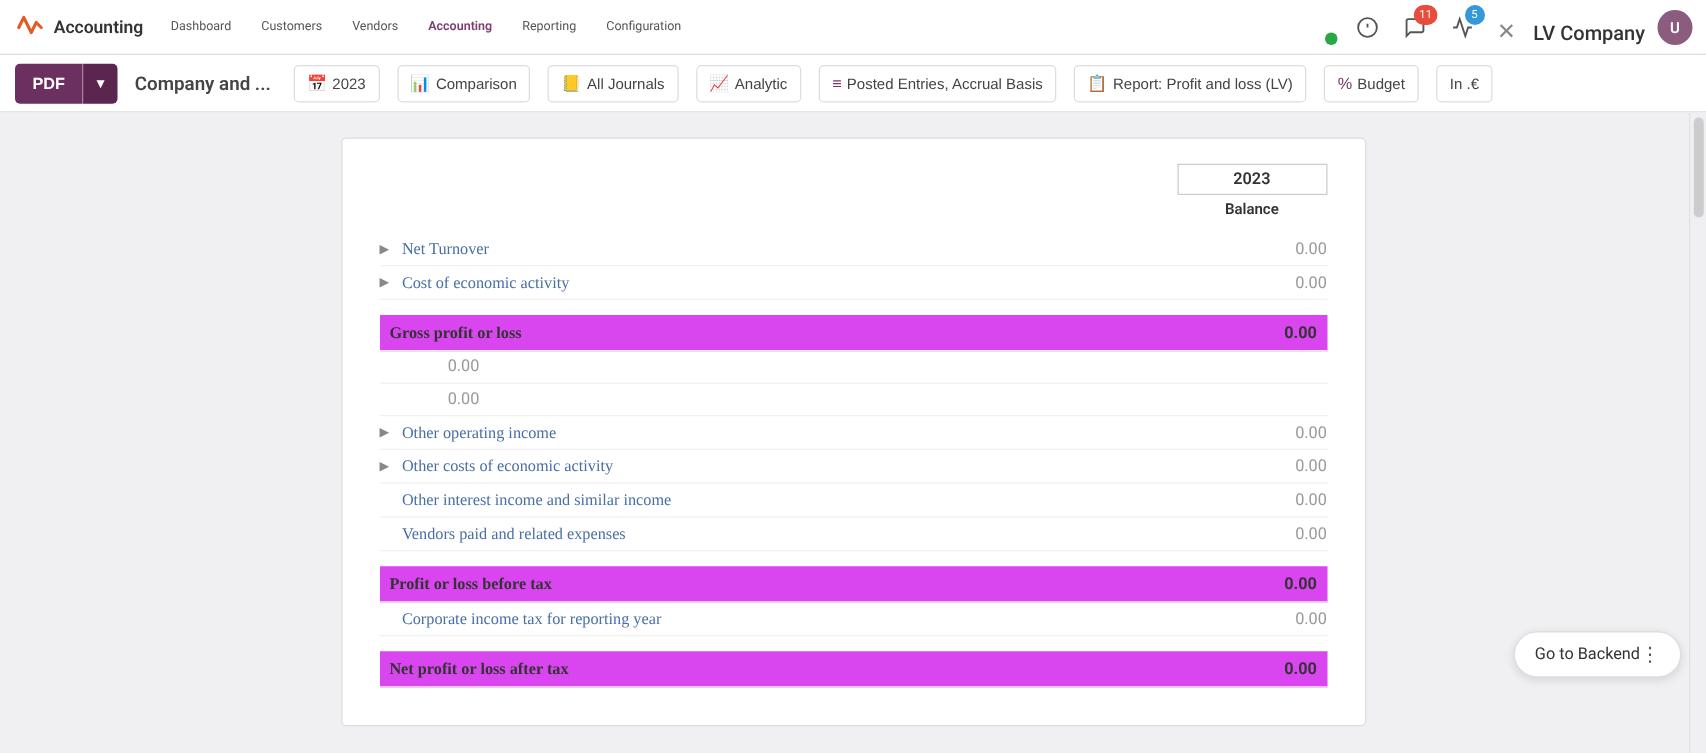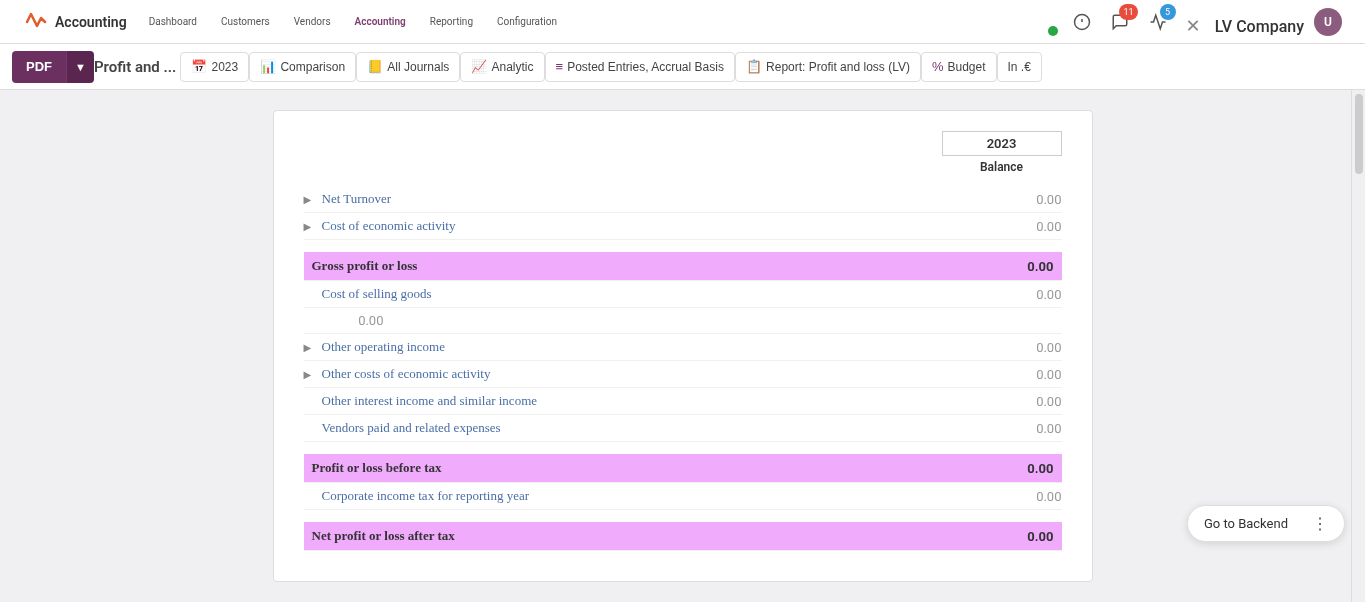--- a/index.html
+++ b/index.html
@@ -4,21 +4,21 @@
   <style>
     * { box-sizing: border-box; margin: 0; padding: 0; }
     body { font-family: -apple-system, BlinkMacSystemFont, 'Segoe UI', Roboto, sans-serif; font-size: 13px; background: #f0eff1; color: #333; overflow-x: hidden; }
 
     
     .top-nav {
       background: #fff;
       border-bottom: 1px solid #ddd;
       display: flex;
       align-items: center;
-      padding: 0 23px;
+      padding: 0 11px;
       height: 44px;
       gap: 4px;
     }
     .nav-logo {
       width: 24px; height: 24px; margin-right: 4px;
       display: flex; align-items: center; justify-content: center;
     }
     .nav-logo svg { width: 24px; height: 24px; }
     .nav-brand {
       font-weight: 600; font-size: 14px; color: #333; margin-right: 8px;
@@ -60,21 +60,21 @@
     .nav-close { font-size: 18px; color: #888; cursor: pointer; margin: 0 4px; }
 
     
     .toolbar {
       background: #fff;
       border-bottom: 1px solid #ddd;
       display: flex;
       align-items: center;
       padding: 0 12px;
       height: 46px;
-      gap: 0;
+      gap: 14px;
     }
     .btn-pdf-group {
       display: flex; align-items: center;
     }
     .btn-pdf {
       background: #6b3060; color: #fff;
       border: none; padding: 6px 14px; border-radius: 4px 0 0 4px;
       font-size: 13px; font-weight: 600; cursor: pointer;
       height: 32px; display: flex; align-items: center;
     }
@@ -134,21 +134,21 @@
       font-size: 12px; font-weight: 600; color: #333;
     }
 
     .report-row {
       display: flex;
       align-items: center;
       padding: 5px 0;
       border-bottom: 1px solid #f0f0f0;
     }
     .report-row.section-header {
-      background: #f0abfc;
+      background: #d946ef;
       padding: 6px 8px;
       font-weight: 700;
       font-size: 13px;
     }
     .report-row.section-header .row-label { font-weight: 700; color: #333; }
     .report-row.section-header .row-value { font-weight: 700; color: #333; }
 
     .row-indent { display: flex; align-items: center; flex: 1; gap: 4px; }
     .row-chevron {
       color: #888; font-size: 10px; width: 14px; cursor: pointer; flex-shrink: 0;
@@ -170,21 +170,21 @@
       margin: 4px auto;
     }
 
     
     .goto-backend {
       position: fixed; bottom: 60px; right: 20px;
       background: #fff; border: 1px solid #ddd;
       border-radius: 20px; padding: 8px 16px;
       font-size: 13px; color: #333; cursor: pointer;
       box-shadow: 0 2px 8px rgba(0,0,0,0.12);
-      display: flex; align-items: center; gap: 24px;
+      display: flex; align-items: center; gap: 0;
     }
     .goto-backend-dots { font-size: 16px; color: #555; }
   </style>
 </head>
 <body>
 
 <nav class="top-nav">
   <div class="nav-logo">
     <svg viewBox="0 0 24 24" fill="none">
       <path d="M4 12 L8 4 L14 16 L18 8 L22 12" stroke="#e05c2a" stroke-width="2.5" stroke-linecap="round" stroke-linejoin="round" fill="none"></path>
@@ -222,21 +222,21 @@
     <span class="nav-company">LV Company</span>
     <div class="nav-avatar">U</div>
   </div>
 </nav>
 
 <div class="toolbar">
   <div class="btn-pdf-group">
     <button class="btn-pdf">PDF</button>
     <button class="btn-pdf-caret">▼</button>
   </div>
-  <span class="page-title">Profit and ...</span>
+  <span class="page-title">Company and ...</span>
 
   <button class="toolbar-btn">
     <span class="icon">📅</span>
     <span>2023</span>
   </button>
   <button class="toolbar-btn">
     <span class="icon">📊</span>
     <span>Comparison</span>
   </button>
   <button class="toolbar-btn">
@@ -293,24 +293,20 @@
     <div class="spacer-row"></div>
 
     <div class="report-row section-header">
       <div class="row-indent">
         <span class="row-label dark">Gross profit or loss</span>
       </div>
       <span class="row-value">0.00</span>
     </div>
 
     <div class="report-row">
-      <div class="row-indent">
-        <span class="row-chevron"></span>
-        <span class="row-label">Cost of selling goods</span>
-      </div>
       <span class="row-value">0.00</span>
     </div>
 
     <div class="report-row">
       <span class="row-value">0.00</span>
     </div>
 
     <div class="report-row">
       <div class="row-indent">
         <span class="row-chevron">▶</span>

